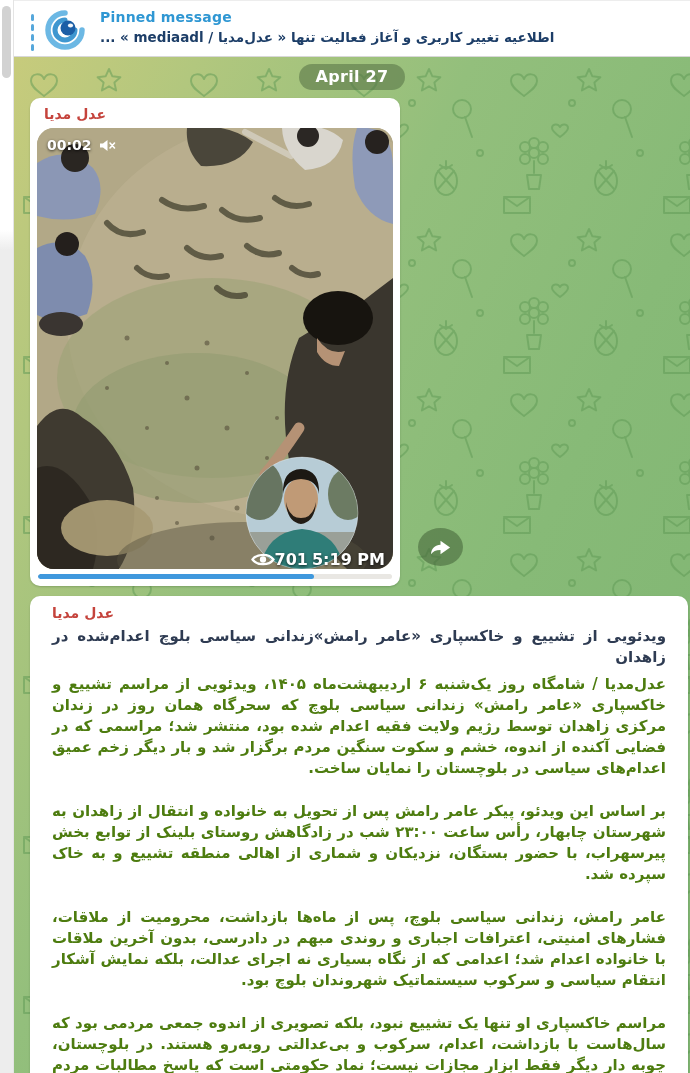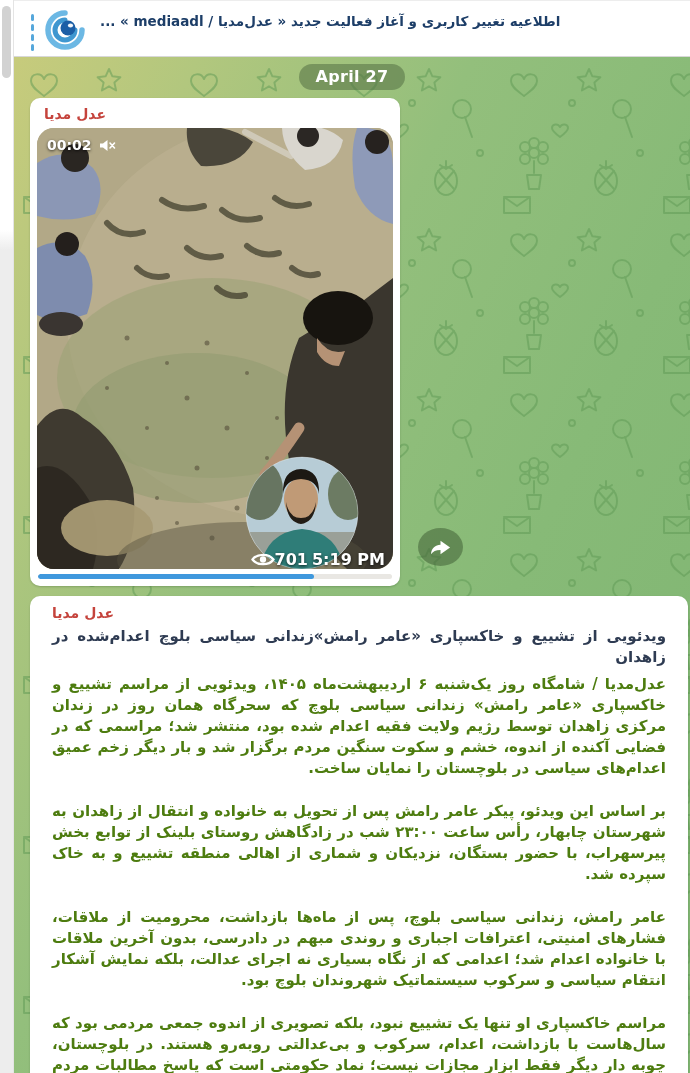--- a/index.html
+++ b/index.html
@@ -88,21 +88,22 @@
           <i></i>
       </div>
       <svg class="pinned-logo" viewBox="0 0 46 46">
         <circle cx="23" cy="23" r="22.5" fill="#ffffff"></circle>
         <path d="M40 23 A17 17 0 1 1 23 6" stroke="#6cb8e4" stroke-width="5.5" fill="none" stroke-linecap="round"></path>
         <path d="M33 23 A10 10 0 1 1 23 13" stroke="#3f97d0" stroke-width="5" fill="none" stroke-linecap="round"></path>
         <circle cx="26" cy="21" r="7.5" fill="#1b5ea6"></circle>
         <ellipse cx="28.5" cy="18.5" rx="2.6" ry="1.9" fill="#ffffff" opacity=".95"></ellipse>
       </svg>
       <div class="pin-texts">
-        <div class="pin-preview">اطلاعیه تغییر کاربری و آغاز فعالیت جدید « عدل‌مدیا / mediaadl » ...</div>
+        <div class="pin-label">Pinned message</div>
+        <div class="pin-preview">اطلاعیه تغییر کاربری و آغاز فعالیت تنها « عدل‌مدیا / mediaadl » ...</div>
       </div>
     </div>
 
     <div class="chat">
 
       <svg class="doodles" xmlns="http://www.w3.org/2000/svg">
         <defs>
           <pattern id="dd" width="160" height="160" patternUnits="userSpaceOnUse">
             <g stroke="#5f9a55" stroke-width="2" fill="none" stroke-linecap="round" stroke-linejoin="round">
               <path d="M30 22 c-3-7-13-6-13 2 c0 6 7 10 13 15 c6-5 13-9 13-15 c0-8-10-9-13-2 Z"></path>

